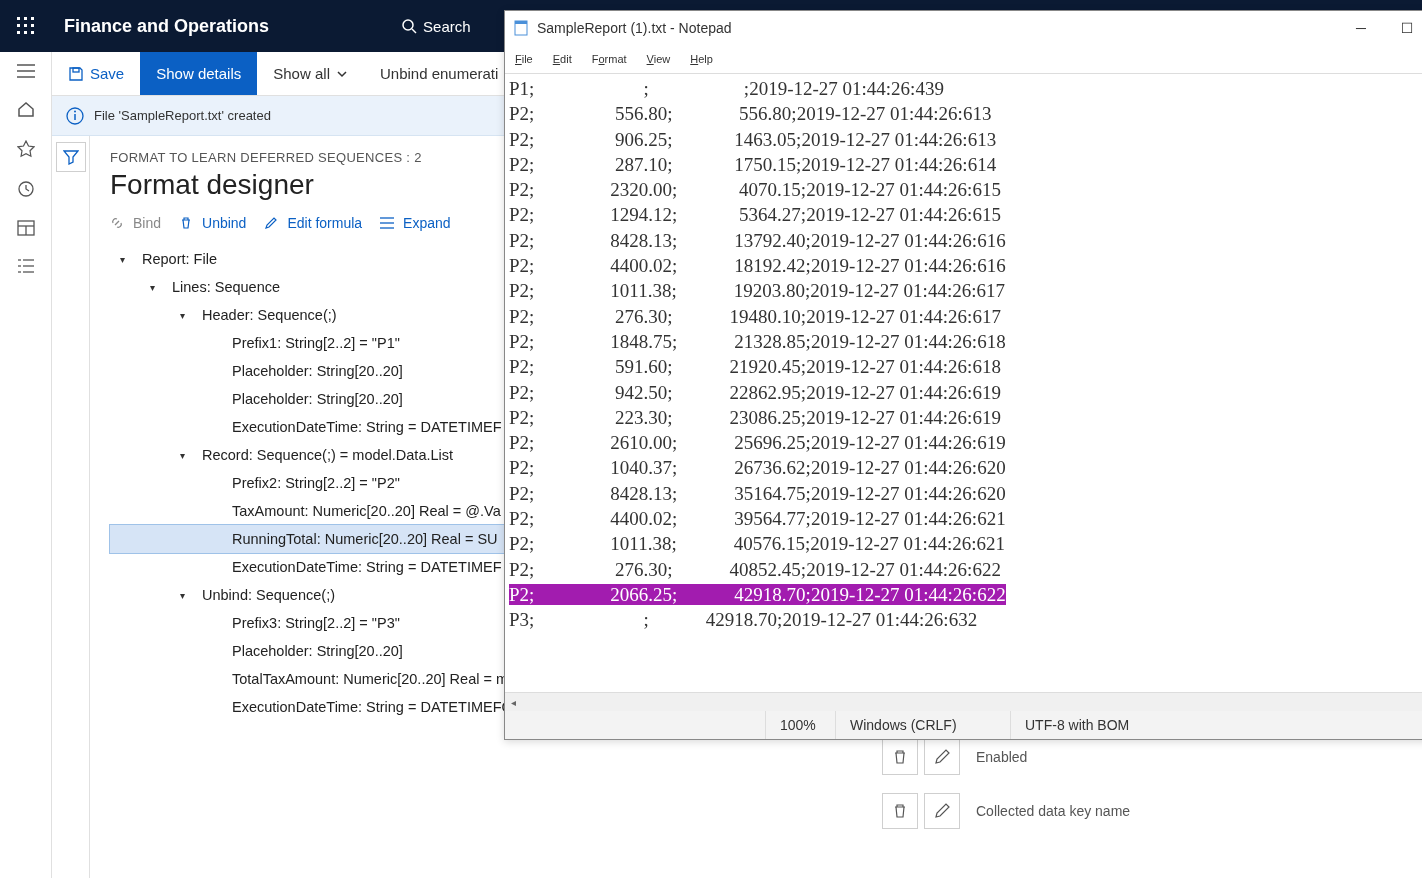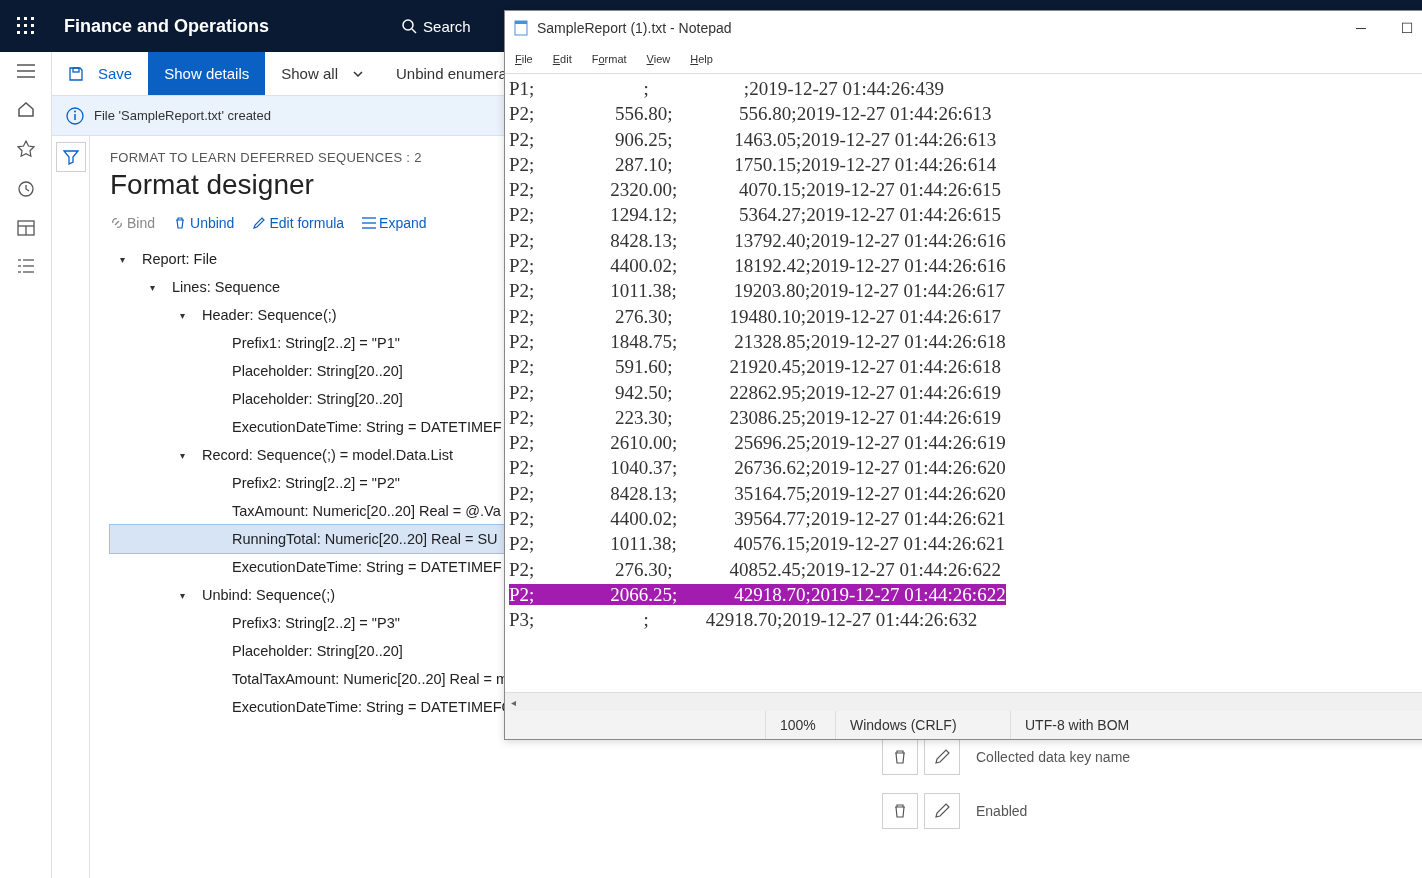--- a/index.html
+++ b/index.html
@@ -12,37 +12,37 @@
   .search-area { margin-left: 120px; display:flex; align-items:center; background:#0b1a33; color:#fff; }
   .search-area svg { margin-right:6px; }
   .search-area span { font-size:15px; }
   
   
   .left-rail { position:absolute; top:52px; left:0; width:52px; height:826px; border-right:1px solid #e0e0e0; display:flex; flex-direction:column; align-items:center; padding-top:12px; gap:22px; background:#fff; }
   .left-rail .rail-icon { color:#555; }
   
   
   .toolbar { position:absolute; top:52px; left:52px; right:0; height:44px; display:flex; align-items:stretch; border-bottom:1px solid #e0e0e0; background:#fff; }
-  .tool-btn { display:flex; align-items:center; padding:0 16px; font-size:15px; color:#0b60c4; gap:14px;justify-content:space-between; }
+  .tool-btn { display:flex; align-items:center; padding:0 16px; font-size:15px; color:#0b60c4; gap:6px;justify-content:space-between; }
   .tool-btn.primary { background:#0b60c4; color:#fff; }
   .tool-btn.plain { color:#333; }
   
   
   .info-bar { position:absolute; top:96px; left:52px; right:0; height:40px; background:#eaf2fb; display:flex; align-items:center; padding:0 14px; color:#333; border-bottom:1px solid #d6e4f2; }
   .info-bar .icon { color:#0b60c4; margin-right:10px; }
   
   
   .main { position:absolute; top:136px; left:52px; right:0; bottom:0; display:flex; }
   .filter-col { width:38px; border-right:1px solid #e0e0e0; padding-top:6px; display:flex; justify-content:center; }
   .filter-btn { width:30px; height:30px; border:1px solid #cfcfcf; display:flex; align-items:center; justify-content:center; color:#0b60c4; background:#fff; }
   .designer { flex:1; padding:14px 20px 20px 20px; overflow:auto; }
   .breadcrumb { color:#555; font-size:13px; margin-bottom:4px; letter-spacing:0.3px; }
   .page-title { font-size:28px; font-weight:400; margin-bottom:14px; color:#222; }
   .action-row { display:flex; gap:18px; align-items:center; margin-bottom:14px; color:#0b60c4; font-size:14px; }
-  .action-row .action { display:flex; align-items:center; gap:3px; color:#0b60c4; }
+  .action-row .action { display:flex; align-items:center; gap:9px; color:#0b60c4; }
   .action-row .action.dim { color:#888; }
   
   .tree { font-size:14.5px; color:#222; }
   .tree .node { padding:6px 0 6px 0; display:flex; align-items:center; gap:8px; }
   .tree .caret { width:14px; display:inline-block; color:#333; font-size:10px; }
   .tree .lvl0 { padding-left:10px; }
   .tree .lvl1 { padding-left:40px; }
   .tree .lvl2 { padding-left:70px; }
   .tree .lvl3 { padding-left:100px; }
   .tree .node.selected { background:#d6e4f6; outline:1px solid #9fc2e8; }
@@ -307,36 +307,36 @@
           <svg width="16" height="16" viewBox="0 0 16 16">
             <path d="M3 4h10M5 4V2h6v2M4 4l1 10h6l1-10" fill="none" stroke="#555" stroke-width="1.2"></path>
           </svg>
         </div>
       <div class="prop-btn">
           <svg width="16" height="16" viewBox="0 0 16 16">
             <path d="M2 14l1-4 9-9 3 3-9 9-4 1z" fill="none" stroke="#555" stroke-width="1.2"></path>
           </svg>
         </div>
     </div>
-    <div class="prop-label">Collected data key name</div>
+    <div class="prop-label">Enabled</div>
   </div>
   <div class="prop-row">
     <div class="prop-actions">
       <div class="prop-btn">
           <svg width="16" height="16" viewBox="0 0 16 16">
             <path d="M3 4h10M5 4V2h6v2M4 4l1 10h6l1-10" fill="none" stroke="#555" stroke-width="1.2"></path>
           </svg>
         </div>
       <div class="prop-btn">
           <svg width="16" height="16" viewBox="0 0 16 16">
             <path d="M2 14l1-4 9-9 3 3-9 9-4 1z" fill="none" stroke="#555" stroke-width="1.2"></path>
           </svg>
         </div>
     </div>
-    <div class="prop-label">Enabled</div>
+    <div class="prop-label">Collected data key name</div>
   </div>
 </div>
 
 <div class="notepad">
   <div class="np-title">
     <div class="np-title-left">
       <svg width="16" height="16" viewBox="0 0 16 16">
           <rect x="2" y="1" width="12" height="14" fill="#fff" stroke="#4a90d9"></rect>
           <rect x="2" y="1" width="12" height="3" fill="#4a90d9"></rect>
         </svg>

